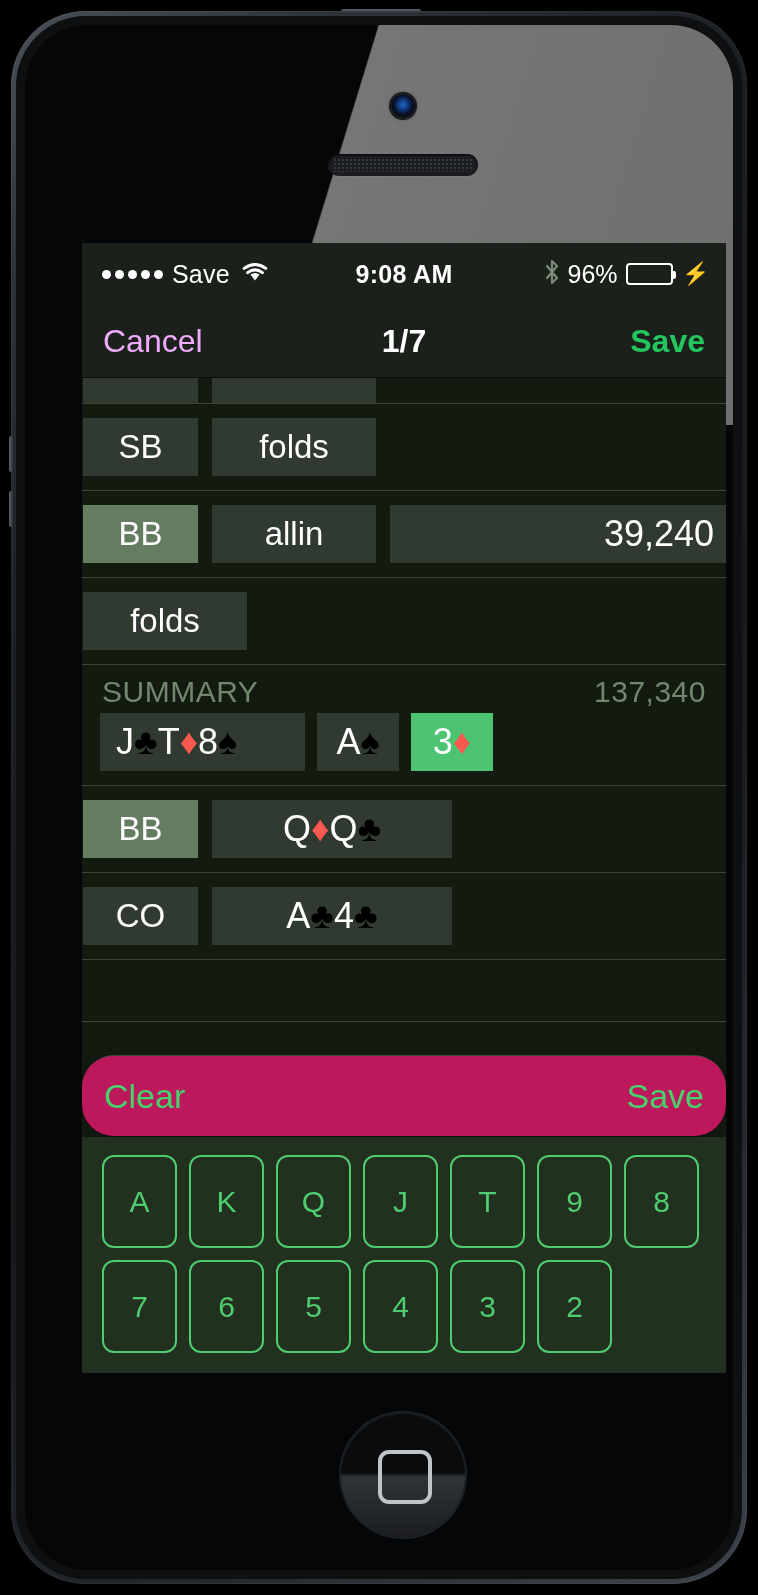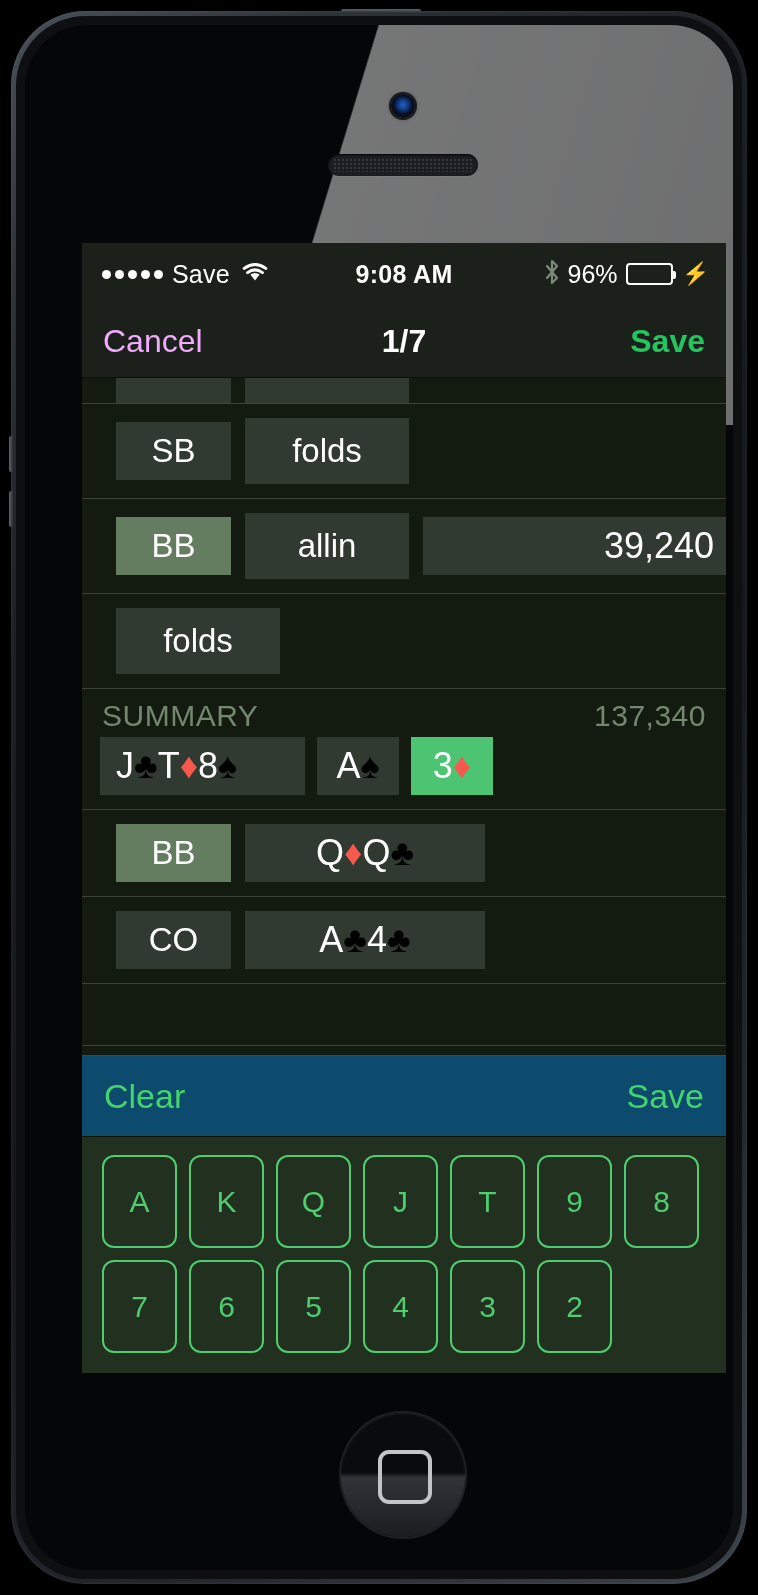--- a/index.html
+++ b/index.html
@@ -255,21 +255,21 @@
   .table-area {
     position: relative;
     background: #131a10;
     height: 677px;
     overflow: hidden;
   }
   .row {
     position: relative;
     box-sizing: border-box;
     border-bottom: 1px solid #3a4438;
-    padding: 14px 0 14px 34px;
+    padding: 14px 0 14px 1px;
     display: flex;
     align-items: center;
     gap: 14px;
   }
   .row.clipped {
     height: 26px;
     padding-top: 0;
     padding-bottom: 0;
     align-items: flex-end;
   }
@@ -284,21 +284,21 @@
   }
   .cell.pos {
     width: 115px;
     height: 58px;
   }
   .cell.pos.active {
     background: #647d60;
   }
   .cell.act {
     width: 164px;
-    height: 66px;
+    height: 58px;
   }
   .cell.amt {
     flex: 1;
     height: 58px;
     justify-content: flex-end;
     padding-right: 12px;
     font-size: 36px;
   }
   .cell.clip-pos { width: 115px; height: 26px; }
   .cell.clip-act { width: 164px; height: 26px; }
@@ -340,27 +340,28 @@
   }
   .row.empty {
     height: 62px;
     padding: 0;
   }
 
   
   .kb-toolbar {
     position: relative;
     height: 80px;
-    background: #0c4a6e;
+    background: #be185d;
     border-top: 1px solid #3d4a3c;
     border-bottom: 1px solid #0d1209;
     display: flex;
     align-items: center;
     justify-content: space-between;
     padding: 0 22px;
+    border-radius: 32px;
   }
   .kb-toolbar-btn {
     color: #45d46c;
     font-size: 34px;
   }
 
   
   .keypad {
     position: relative;
     background: #22301f;

